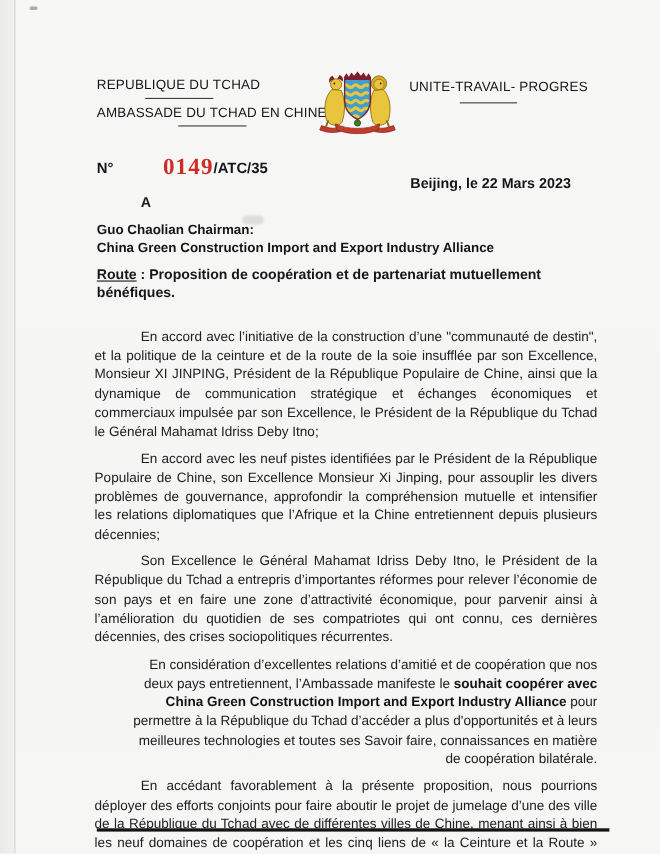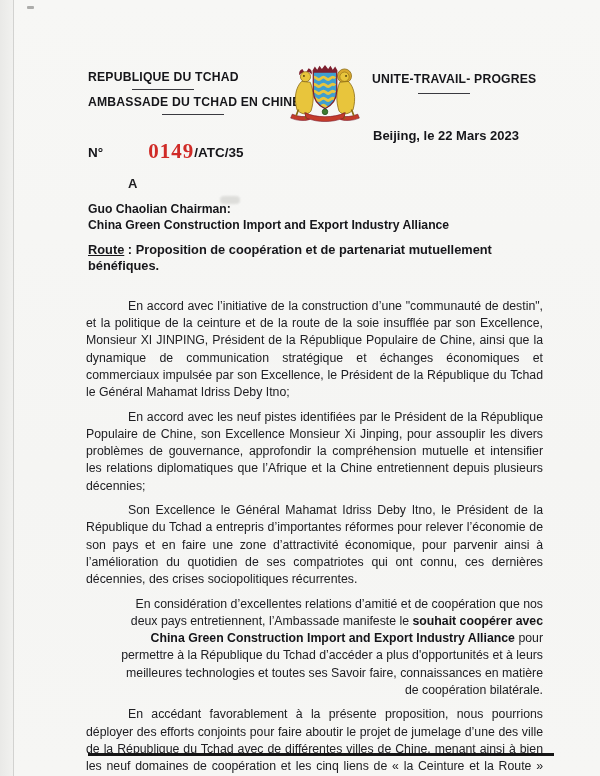--- a/index.html
+++ b/index.html
@@ -23,35 +23,35 @@
     position:absolute;left:27px;top:6px;width:7px;height:3px;
     background:#9a9a98;border-radius:1px;opacity:.8;
   }
   .scan-smudge{
     position:absolute;left:220px;top:196px;width:20px;height:8px;
     background:#c9c9c5;opacity:.55;border-radius:4px;filter:blur(1px);
   }
 
   
   .hdr-left{position:absolute;left:88px;top:70px;}
-  .hdr-line{font-size:12.2px;font-weight:bold;letter-spacing:.2px;color:#16161a;}
+  .hdr-line{font-size:12.2px;font-weight:normal;letter-spacing:.2px;color:#16161a;}
   .hdr-rule{height:0;border-top:1.6px solid #3a3a40;width:62px;margin:5px 0 5px 44px;}
   .hdr-rule-2{margin-left:74px;}
   .emblem{position:absolute;left:286px;top:58px;}
   .motto{position:absolute;left:372px;top:72px;}
   .motto-rule{height:0;border-top:1.6px solid #3a3a40;width:52px;margin:7px 0 0 46px;}
 
   
   .ref{position:absolute;left:88px;top:139px;white-space:nowrap;}
   .ref-prefix,.ref-suffix{font-size:13.5px;font-weight:bold;color:#16161a;vertical-align:1px;}
   .ref-number{
     font-family:"Liberation Serif",serif;font-weight:bold;
     font-size:21px;letter-spacing:1px;margin-left:45px;
   }
-  .dateline{position:absolute;left:373px;top:128px;font-size:13px;font-weight:bold;color:#16161a;}
+  .dateline{position:absolute;left:373px;top:159px;font-size:13px;font-weight:bold;color:#16161a;}
 
   .salutation{position:absolute;left:128px;top:176px;font-size:13px;font-weight:bold;}
   .recipient{position:absolute;left:88px;top:202px;font-size:12.2px;font-weight:bold;line-height:15.5px;color:#16161a;}
   .subject{position:absolute;left:88px;top:242px;width:462px;font-size:12.8px;font-weight:bold;line-height:16px;color:#16161a;}
   .subject-label{text-decoration:underline;}
 
   
   .body-text{position:absolute;left:86px;top:298px;width:457px;font-size:12.3px;line-height:17.2px;color:#202024;}
   .para{margin:0 0 7.5px 0;text-align:justify;text-indent:42px;}
   .para.noindent{text-indent:0;text-align:right;margin-left:32px;}

